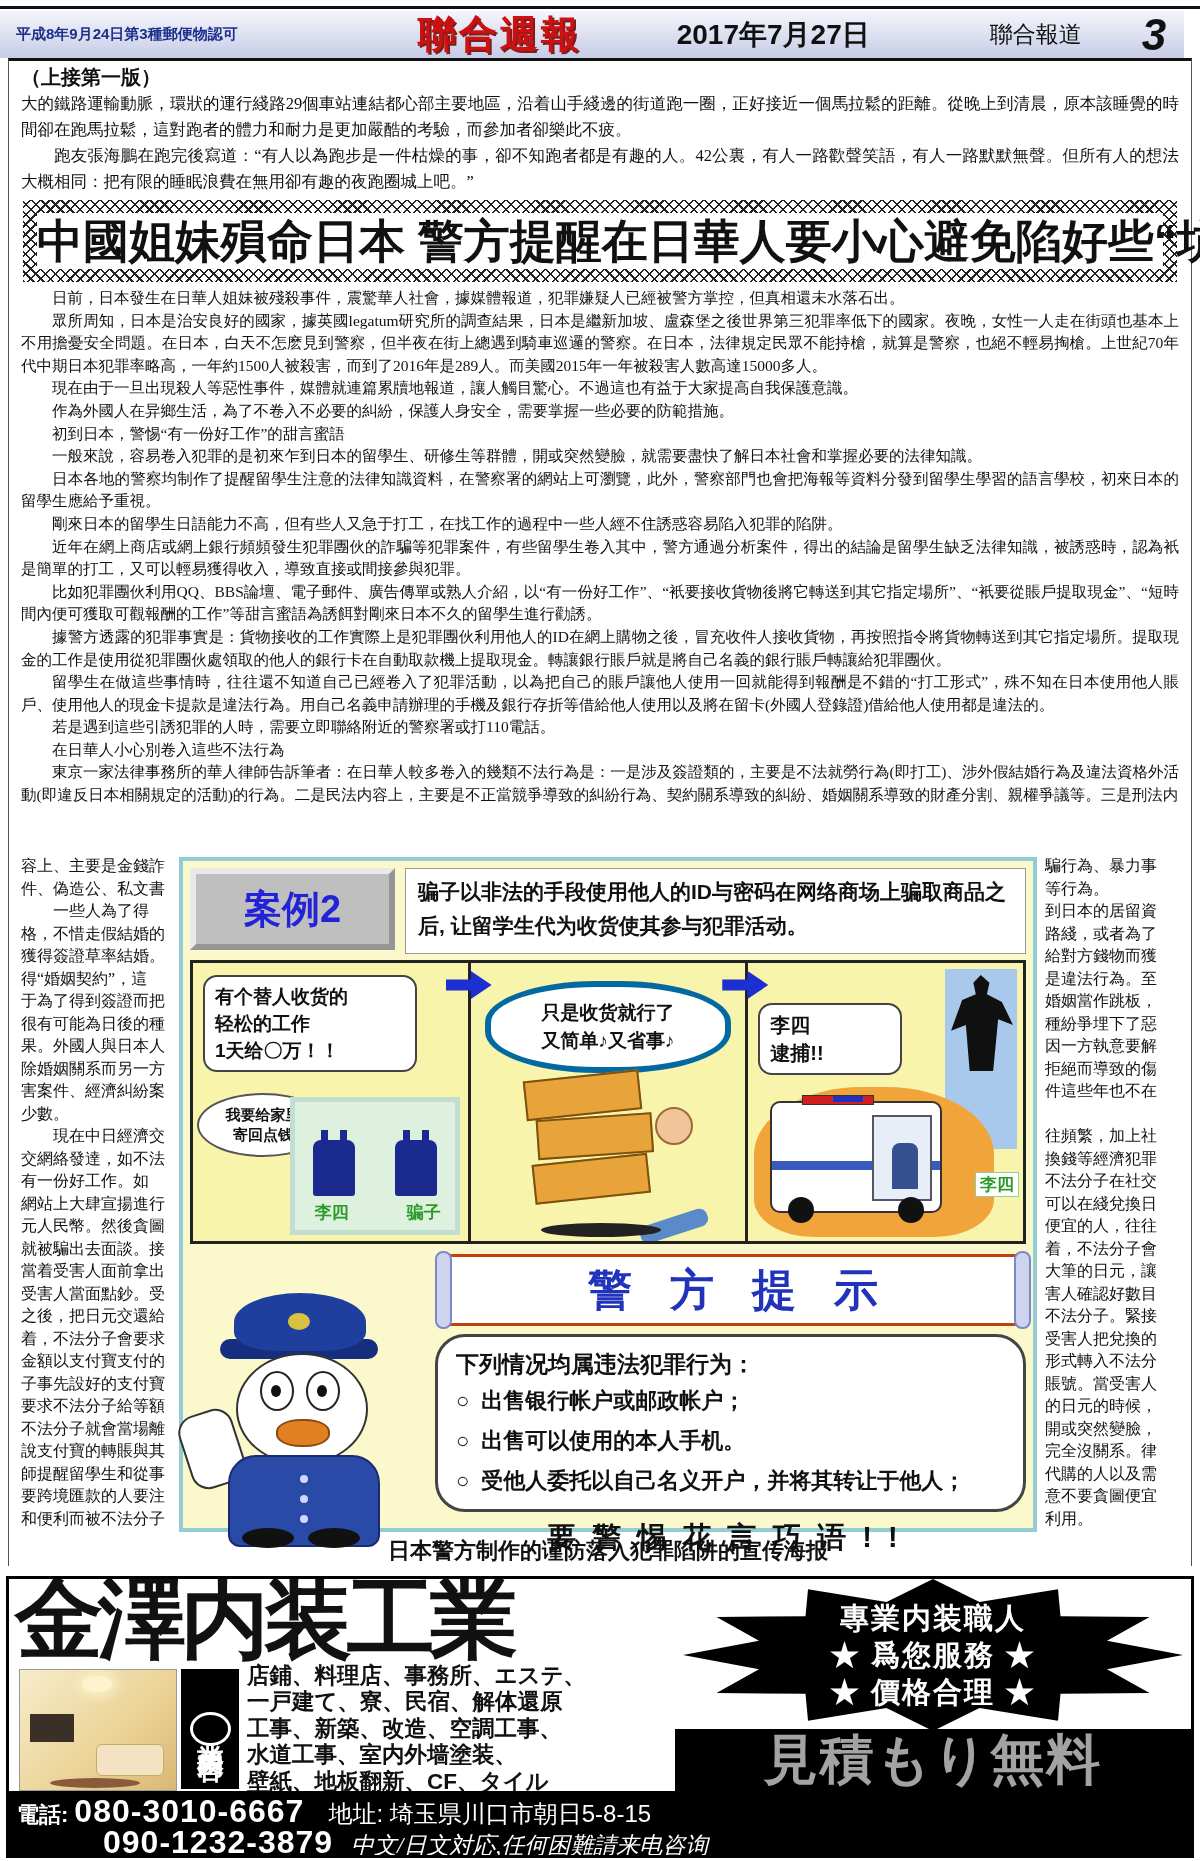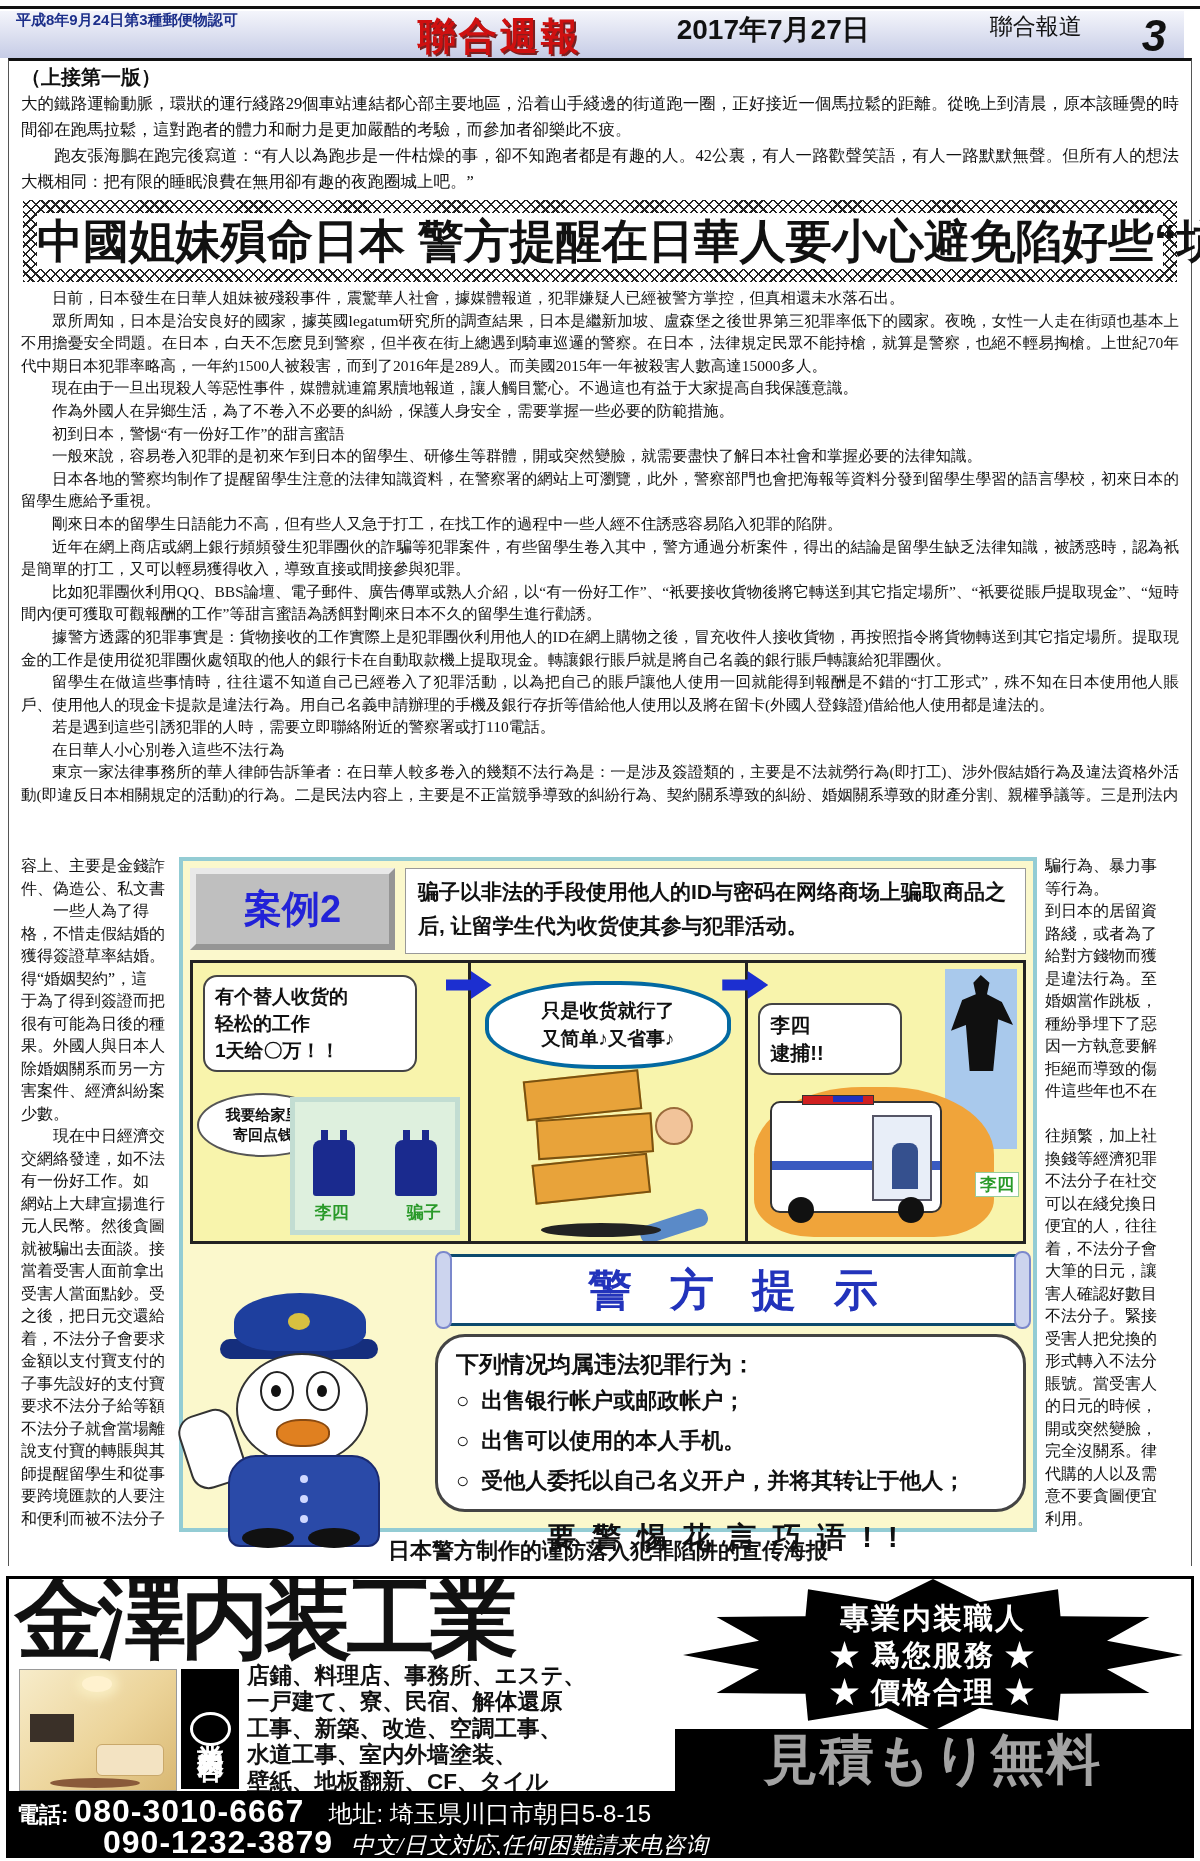--- a/index.html
+++ b/index.html
@@ -1,21 +1,21 @@
 <!DOCTYPE html>
 <html><head>
 <meta charset="utf-8">
 <style>
   html,body{margin:0;padding:0;background:#e8e8e8;}
   .page{position:relative;width:1200px;height:1861px;background:#fff;margin:0 auto;overflow:hidden;
         font-family:"Liberation Serif","DejaVu Serif",serif;color:#111;}
   
   .topline{position:absolute;left:0;right:0;top:6px;height:3px;background:#111;}
   .masthead{position:absolute;left:0;right:16px;top:11px;height:47px;
-            background:linear-gradient(#f4f5fb,#c6cce6);display:flex;}
+            background:linear-gradient(#f4f5fb,#c6cce6);display:flex;align-items:center;}
   .permit{font-size:15px;font-weight:bold;color:#1c2f8a;margin-left:16px;font-family:"Liberation Sans",sans-serif;}
   .logo{font-size:38px;font-weight:900;color:#cf1010;letter-spacing:3px;margin-left:180px;
         font-family:"Liberation Sans",sans-serif;text-shadow:2px 2px 0 #7a2020;}
   .mdate{font-size:28px;font-weight:bold;margin-left:95px;font-family:"Liberation Sans",sans-serif;}
   .msection{font-size:23px;margin-left:120px;font-family:"Liberation Sans",sans-serif;}
   .pageno{font-size:44px;font-weight:900;font-style:italic;margin-left:60px;font-family:"Liberation Sans",sans-serif;}
   
   .article{position:absolute;left:8px;right:8px;top:58px;border-top:3px solid #111;
            border-left:1.5px solid #555;border-right:1.5px solid #555;padding:2px 12px 0 12px;}
   .contnote{font-size:20px;font-weight:bold;height:28px;line-height:28px;font-family:"Liberation Sans",sans-serif;}
@@ -47,21 +47,21 @@
   .casedesc{flex:1;background:#fff;border:1px solid #999;margin-left:10px;padding:6px 12px;
             font-size:21px;font-weight:bold;line-height:34px;}
   .comic{position:relative;display:flex;height:278px;border:3px solid #222;margin-top:6px;background:#f8f4ac;}
   .panel{position:relative;flex:1;overflow:hidden;}
   .panel+.panel{border-left:3px solid #222;}
   .arrow{position:absolute;top:8px;width:46px;height:28px;background:#1c2fd0;z-index:5;
          clip-path:polygon(0 30%,55% 30%,55% 0,100% 50%,55% 100%,55% 70%,0 70%);}
   .arrow.a1{left:calc(33.33% - 24px);} .arrow.a2{left:calc(66.66% - 24px);}
   .bub{background:#fff;border:2px solid #444;border-radius:14px;padding:6px 10px;
        font-size:19px;font-weight:bold;line-height:27px;}
-  .cloudbub{background:#fff;border:4px solid #0369a1;border-radius:45%;padding:12px 16px;text-align:center;
+  .cloudbub{background:#fff;border:6px solid #0369a1;border-radius:45%;padding:12px 16px;text-align:center;
        font-size:19px;font-weight:bold;line-height:28px;}
   .p1bub{position:absolute;top:12px;left:10px;width:190px;}
   .p1cloud{position:absolute;top:130px;left:4px;width:120px;border:2px solid #555;border-radius:50%;
        background:#fff;text-align:center;font-size:15px;font-weight:bold;line-height:20px;padding:10px 4px;}
   .frame1{position:absolute;bottom:6px;right:8px;width:160px;height:128px;background:#def0de;
           border:5px solid #c2ddd2;}
   .plug{position:absolute;bottom:34px;width:42px;height:56px;background:#1a2a8e;border-radius:8px 8px 3px 3px;}
   .plug:before{content:"";position:absolute;top:-10px;left:8px;width:7px;height:10px;background:#1a2a8e;}
   .plug:after{content:"";position:absolute;top:-10px;right:8px;width:7px;height:10px;background:#1a2a8e;}
   .plug.pl{left:18px;} .plug.pr{right:18px;}
@@ -85,21 +85,21 @@
        border:2px solid #333;border-radius:10px;}
   .van .lightbar{position:absolute;top:-8px;left:30px;width:70px;height:8px;background:#d02020;border:1px solid #333;}
   .van .lightbar:after{content:"";position:absolute;left:30px;top:0;width:30px;height:6px;background:#2030c0;}
   .van .stripe{position:absolute;top:58px;left:0;right:0;height:9px;background:#3a5ac0;}
   .van .door{position:absolute;right:8px;top:12px;width:56px;height:82px;background:#e8eef8;border:2px solid #556;}
   .van .driver{position:absolute;right:22px;top:40px;width:26px;height:46px;background:#35508e;border-radius:8px 8px 0 0;}
   .van .wheel{position:absolute;bottom:-12px;width:26px;height:26px;background:#111;border-radius:50%;}
   .van .w1{left:16px;} .van .w2{right:16px;}
   .vanlab{position:absolute;bottom:44px;right:4px;background:#fff;border:1px solid #9c9;color:#2a9a2a;
           font-size:17px;font-weight:900;padding:0 4px;z-index:4;}
-  .banner{position:relative;margin:10px 0 0 250px;height:66px;background:#fff;border:3px solid #0c4a6e;
+  .banner{position:relative;margin:10px 0 0 250px;height:66px;background:#fff;border:3px solid #c2410c;
           border-radius:6px;display:flex;align-items:center;justify-content:center;}
   .banner:before,.banner:after{content:"";position:absolute;top:-6px;bottom:-6px;width:13px;
           background:#ccd4ee;border:2px solid #7b88cc;border-radius:8px;}
   .banner:before{left:-8px;} .banner:after{right:-8px;}
   .bannertxt{font-size:44px;font-weight:900;color:#2233bb;letter-spacing:38px;text-indent:38px;}
   .pbottom{position:relative;height:208px;margin-top:8px;}
   .bigbub{margin-left:245px;background:#fff;border:3px solid #444;border-radius:30px;padding:10px 18px 8px;}
   .wtitle{font-size:23px;font-weight:900;line-height:34px;}
   .witem{font-size:22px;font-weight:bold;line-height:40px;}
   .witem .wb{margin-right:12px;font-weight:900;}

